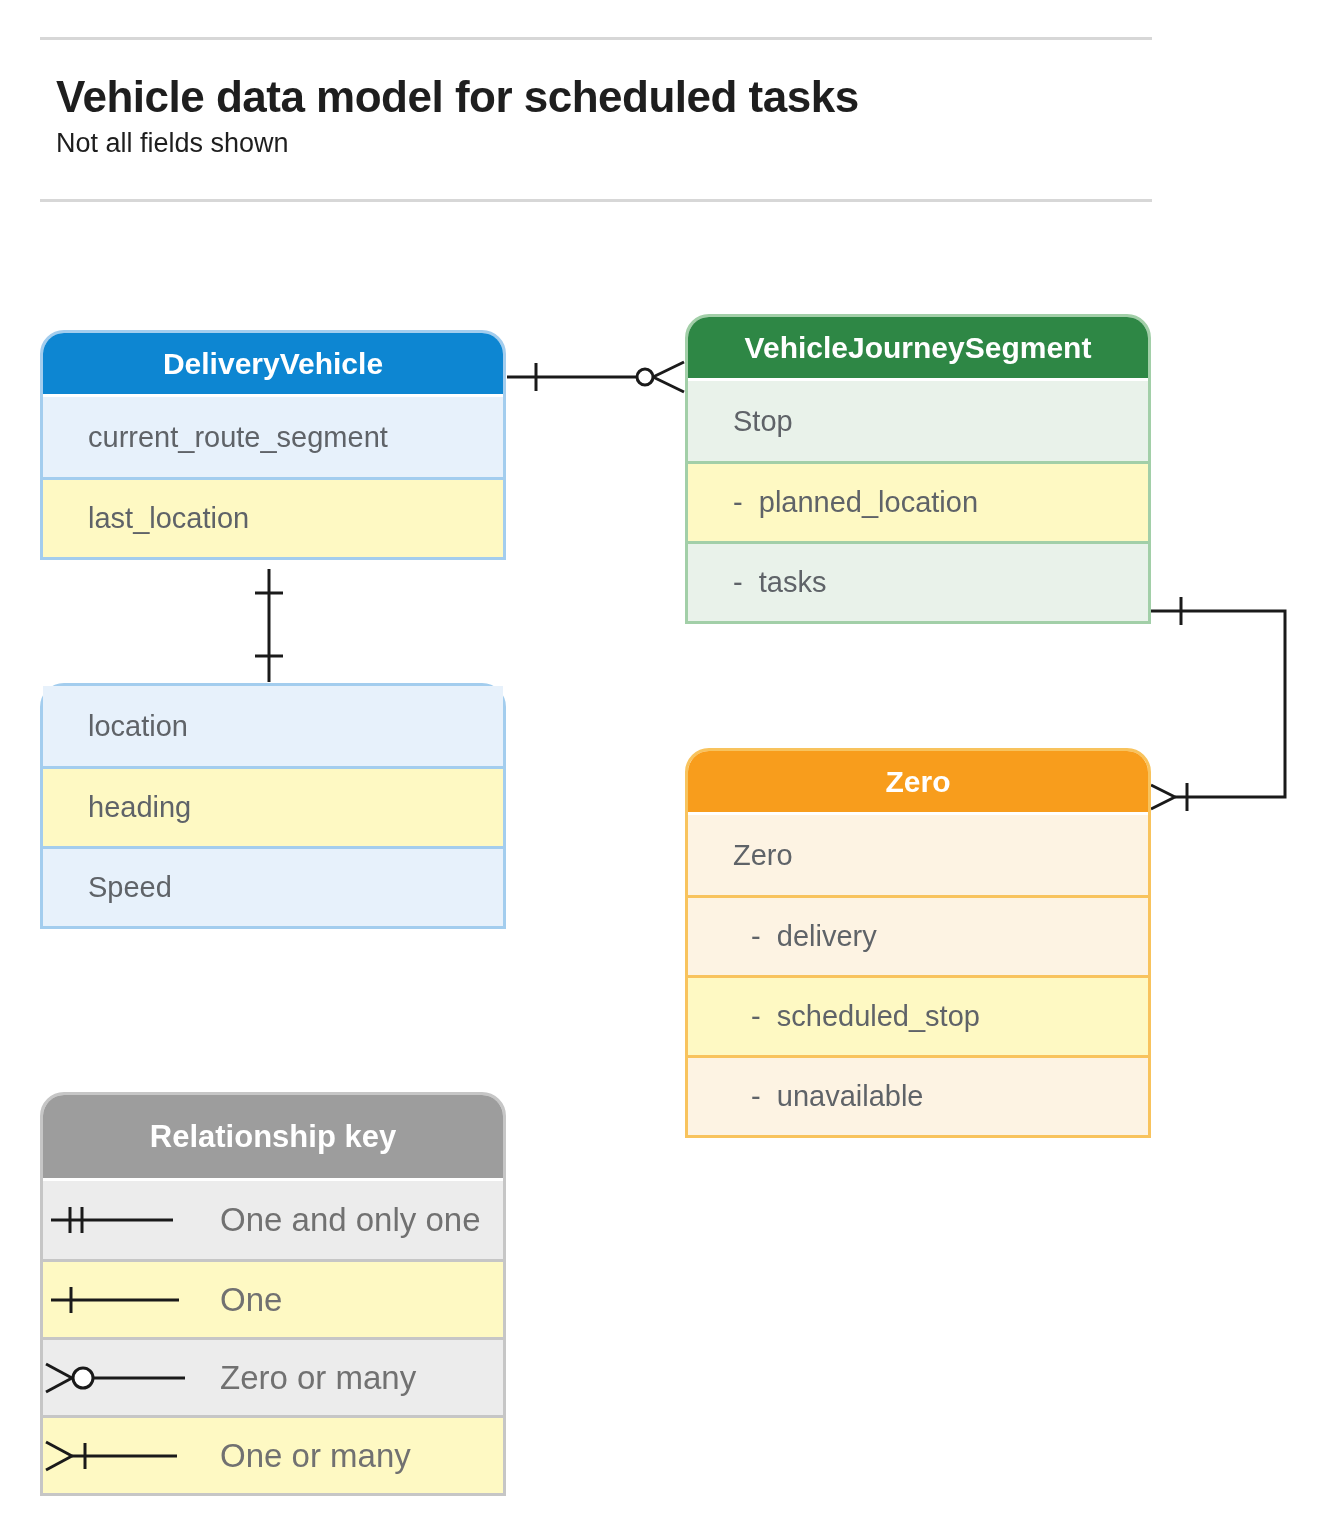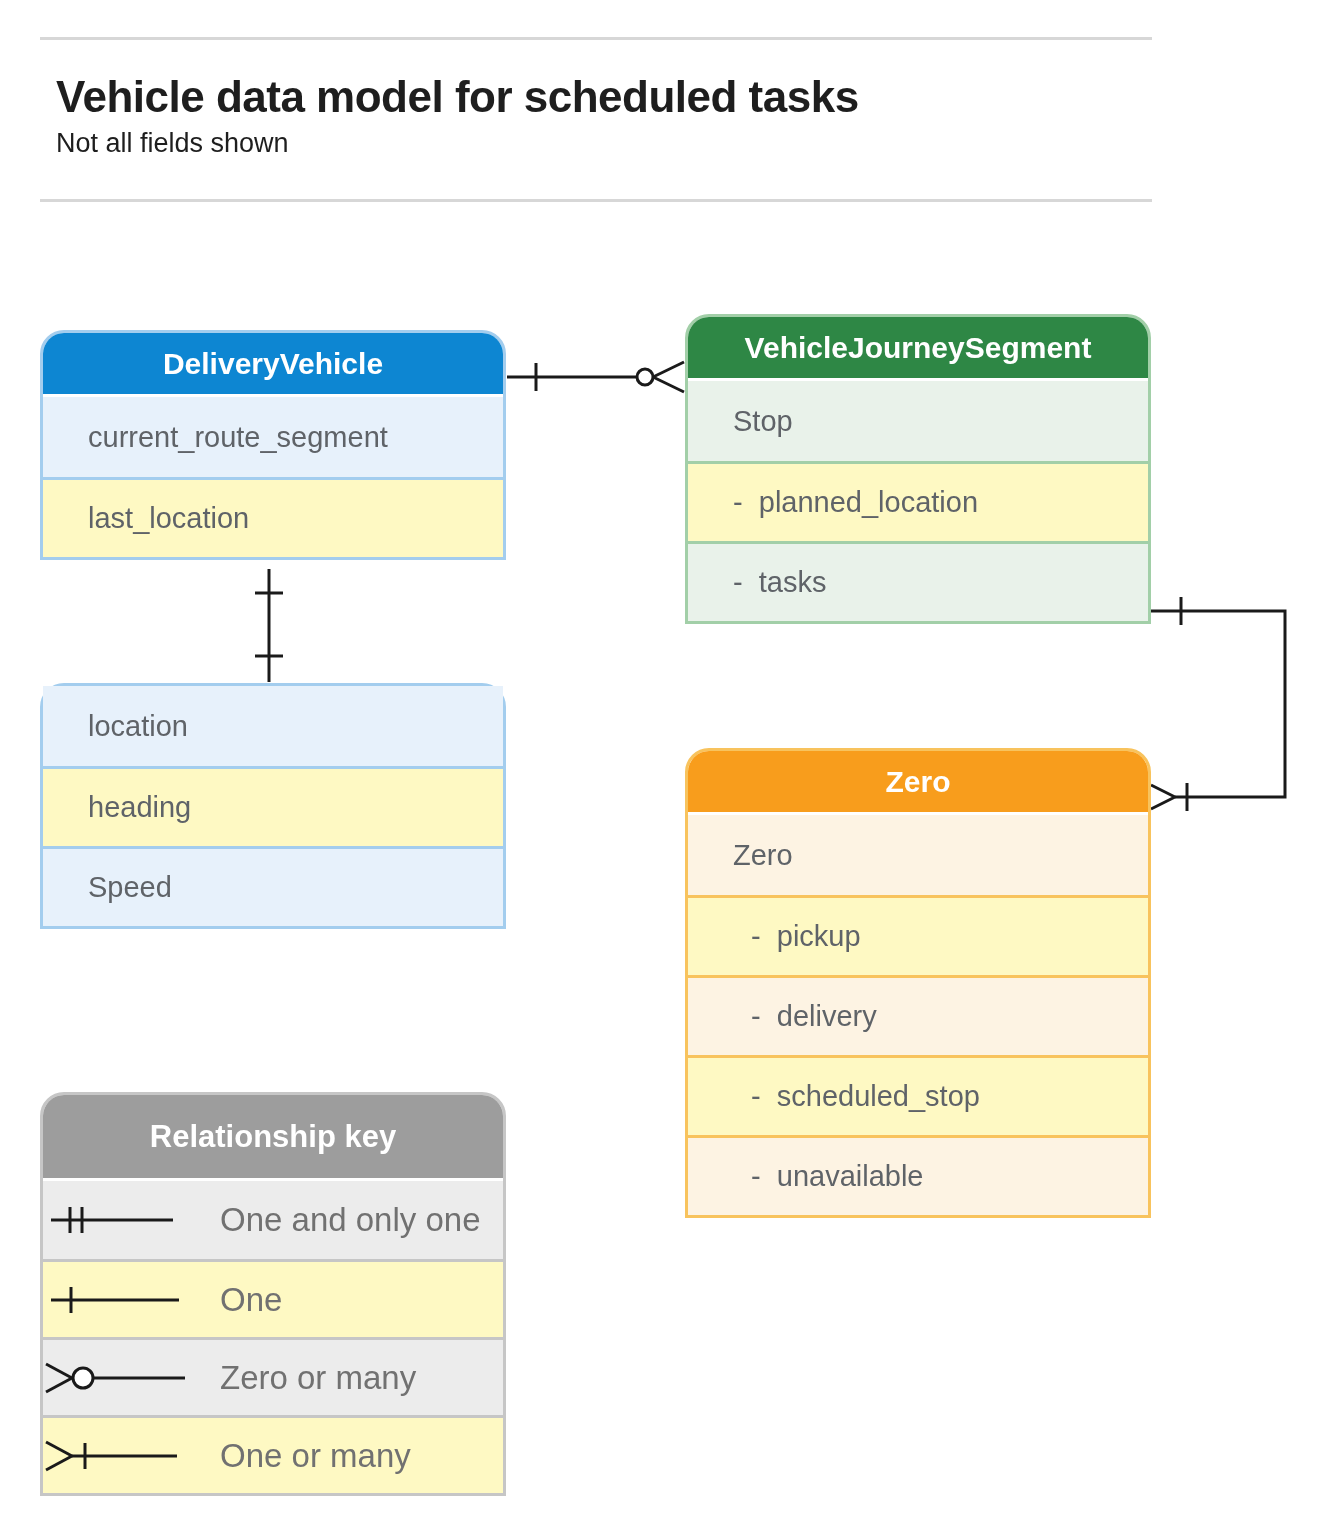--- a/index.html
+++ b/index.html
@@ -130,23 +130,20 @@
   <div class="entity-row tint">
       <span>Speed</span>
     </div>
 </div>
 
 <div class="entity theme-orange" id="entity-tasks">
   <div class="entity-header">Zero</div>
   <div class="entity-row tint">
       <span>Zero</span>
     </div>
-  <div class="entity-row indent">
-      <span>-  pickup</span>
-    </div>
   <div class="entity-row tint indent">
       <span>-  delivery</span>
     </div>
   <div class="entity-row indent">
       <span>-  scheduled_stop</span>
     </div>
   <div class="entity-row tint indent">
       <span>-  unavailable</span>
     </div>
 </div>

